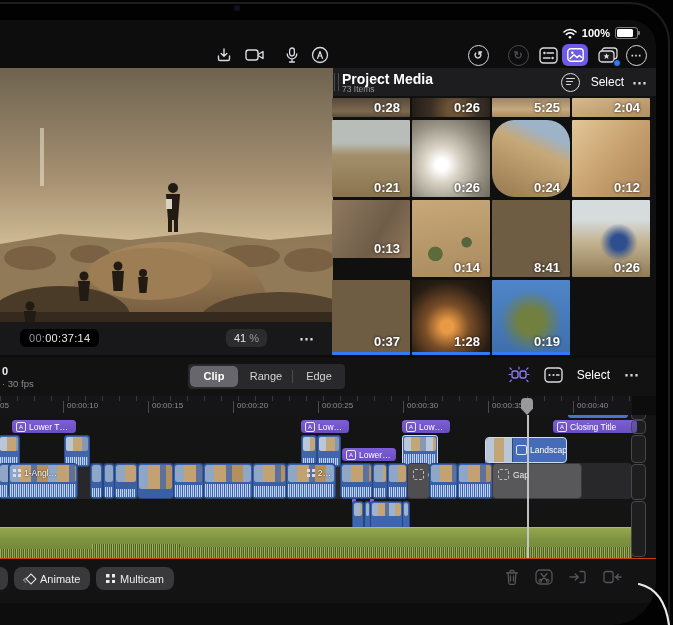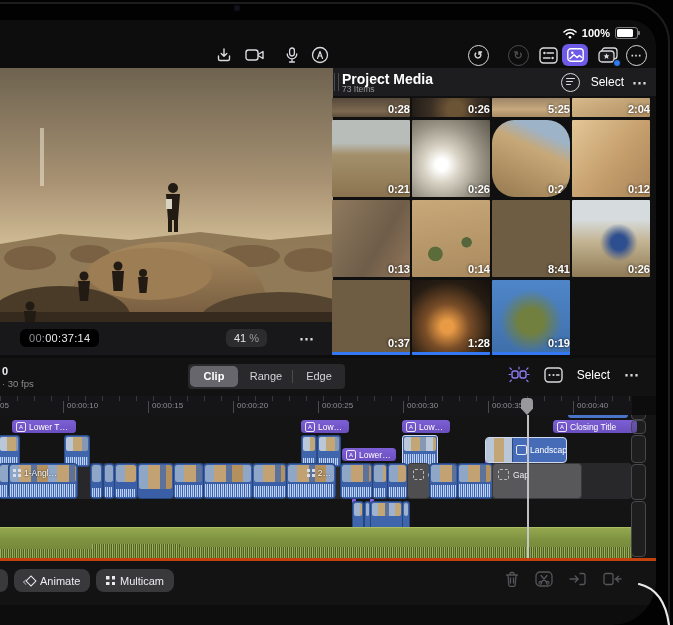--- a/index.html
+++ b/index.html
@@ -41,21 +41,21 @@
   .media-panel{left:333px;top:48px;width:323px;height:287px;background:#101011;}
   .media-header{position:absolute;left:0;top:0;width:100%;height:28px;background:#1d1d1f;}
   .media-title{position:absolute;left:9px;top:3px;font-size:14px;font-weight:bold;color:#fff;}
   .media-count{position:absolute;left:9px;top:16px;font-size:8.5px;color:#98989d;}
   .filter-btn{position:absolute;right:76px;top:5px;width:17px;height:17px;border:1.3px solid #d9d9de;border-radius:50%;}
   .filter-btn i{position:absolute;left:3.5px;background:#d9d9de;height:1.4px;border-radius:1px;}
   .select-lbl{position:absolute;right:32px;top:7px;font-size:12px;color:#fff;}
   .media-more{position:absolute;right:8px;top:6px;}
   .grip{position:absolute;left:1px;top:5px;width:3px;height:18px;border-left:1.5px solid #4a4a4e;border-right:1.5px solid #4a4a4e;}
   .thumb{position:absolute;border-radius:1px;overflow:hidden;background:#6e5c43;}
-  .dur{position:absolute;right:0;bottom:2px;font-size:11px;font-weight:bold;color:#fff;text-shadow:0 0 3px rgba(0,0,0,.9);}
+  .dur{position:absolute;right:10px;bottom:2px;font-size:13px;font-weight:bold;color:#fff;text-shadow:0 0 3px rgba(0,0,0,.9);}
   .usage{position:absolute;left:0;right:0;bottom:0;height:3px;background:#3478f6;}
   
   [data-tone="t-rocks-dim"]{background:linear-gradient(180deg,#57493a,#7d6950 70%,#5d4e3c);}
   [data-tone="t-dark-person"]{background:radial-gradient(circle at 55% 60%,#6b5335 0 18%,#3a2f24 55%,#221c16);}
   [data-tone="t-tan"]{background:linear-gradient(180deg,#9c8466,#c7a97e 60%,#a98c64);}
   [data-tone="t-tan2"]{background:linear-gradient(160deg,#d7b98c,#b08f62);}
   [data-tone="t-pano"]{background:linear-gradient(180deg,#b8bdb9 0 30%,#a3906b 45%,#8a744f);}
   [data-tone="t-sunset"]{background:radial-gradient(circle at 38% 58%,#ffffff 0 9%,#d8d2c4 28%,#9a9486 60%,#5c564c);}
   [data-tone="t-hill"]{background:linear-gradient(205deg,#9db3c8 0 22%,#c7a878 40%,#96784f);border-radius:23px;}
   [data-tone="t-closeup"]{background:linear-gradient(130deg,#e3c697,#c59e6c 55%,#a9855a);}
@@ -106,21 +106,21 @@
   .i-rect{width:9px;height:8px;border:1px solid rgba(255,255,255,.85);border-radius:2px;flex:none;}
   .conn-dot{position:absolute;width:4px;height:4px;background:#8a63e8;border-radius:1px;}
   .below-clip{position:absolute;background:#3f65ad;border:1px solid #24457e;border-radius:3px;overflow:hidden;}
   .below-clip .film{position:absolute;left:1px;right:1px;top:1px;height:13px;background:repeating-linear-gradient(90deg,#9fb2cf 0 6px,#c2a676 6px 13px,#5d729a 13px 17px);border-radius:2px;}
   .audio{position:absolute;left:0;top:112px;width:632px;height:30px;background:linear-gradient(180deg,#95a84f 0,#7d9140 40%,#6f8236 100%);border-top:1px solid #a9bd62;}
   .awf{position:absolute;bottom:0;background:repeating-linear-gradient(90deg,#9fb356 0 1px,#55662a 1px 2px,#8ba04a 2px 3px,#4e5e25 3px 4px);}
   .playhead-line{position:absolute;left:527px;top:-12px;width:1.5px;height:155px;background:#c8c8cc;opacity:.95;}
   .playhead-handle{left:521px;top:378px;width:12px;height:17px;background:#98989d;border-radius:4px;clip-path:polygon(0 0,100% 0,100% 62%,50% 100%,0 62%);}
   .vscroll{position:absolute;border:1.2px solid #48484c;border-radius:4px;background:rgba(60,60,64,.25);}
   
-  .bottombar{left:0;top:538px;width:656px;height:44px;background:#131314;border-top:3px solid #c2410c;}
+  .bottombar{left:0;top:538px;width:656px;height:44px;background:#131314;border-top:1px solid #c2410c;}
   .bbtn{position:absolute;top:8px;height:23px;background:#39393c;border-radius:8px;display:flex;align-items:center;gap:5px;padding:0 10px;font-size:11px;color:#ececf0;}
   .stub{left:-10px;width:18px;padding:0;}
   .i-diamond{width:11px;height:11px;position:relative;flex:none;}
   .i-diamond::before{content:"";position:absolute;left:3px;top:2px;width:6px;height:6px;border:1.2px solid #ececf0;transform:rotate(45deg);}
   .i-diamond::after{content:"";position:absolute;left:0;top:4.5px;width:2.5px;height:2.5px;border-left:1.2px solid #9a9a9e;border-bottom:1.2px solid #9a9a9e;transform:rotate(45deg);}
   .i-grid-b{width:9px;height:9px;flex:none;background-image:linear-gradient(#ececf0,#ececf0),linear-gradient(#ececf0,#ececf0),linear-gradient(#ececf0,#ececf0),linear-gradient(#ececf0,#ececf0);background-position:0 0,5.5px 0,0 5.5px,5.5px 5.5px;background-size:3.5px 3.5px;background-repeat:no-repeat;}
   .edit-icons{position:absolute;right:34px;top:10px;display:flex;gap:16px;color:#55555a;}
   .edit-icons svg{display:block;}
   
   .i-undo::before{content:"↺";}
@@ -299,21 +299,21 @@
     <div class="thumb" style="left:79px;top:52px;width:78px;height:77px" data-tone="t-sunset">
         <span class="dur">0:26</span>
       </div>
     <div class="thumb" style="left:159px;top:52px;width:78px;height:77px" data-tone="t-hill">
         <span class="dur">0:24</span>
       </div>
     <div class="thumb" style="left:239px;top:52px;width:78px;height:77px" data-tone="t-closeup">
         <span class="dur">0:12</span>
       </div>
 
-    <div class="thumb" style="left:-1px;top:132px;width:78px;height:77px" data-tone="t-blur">
+    <div class="thumb" style="left:-1px;top:132px;width:78px;height:58px" data-tone="t-blur">
         <span class="dur">0:13</span>
       </div>
     <div class="thumb" style="left:79px;top:132px;width:78px;height:77px" data-tone="t-shrub">
         <span class="dur">0:14</span>
       </div>
     <div class="thumb" style="left:159px;top:132px;width:78px;height:77px" data-tone="t-person">
         <span class="dur">8:41</span>
       </div>
     <div class="thumb" style="left:239px;top:132px;width:78px;height:77px" data-tone="t-backpack">
         <span class="dur">0:26</span>

